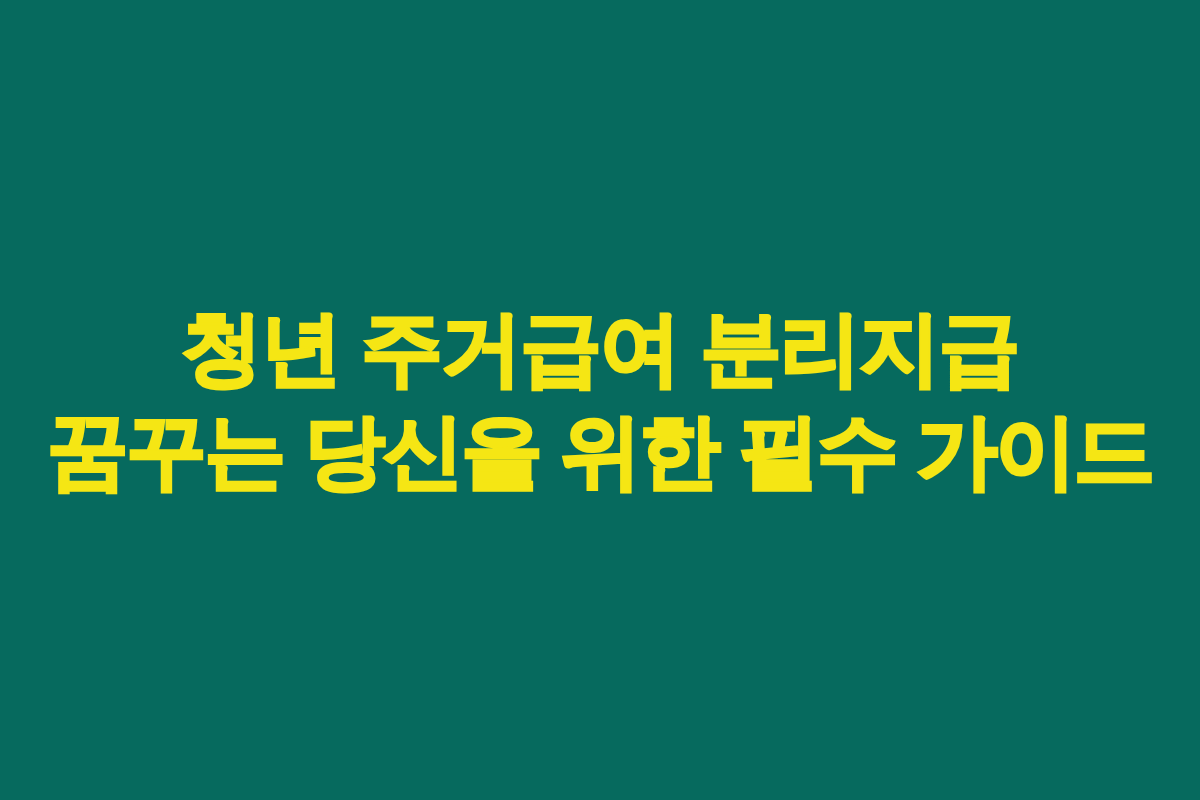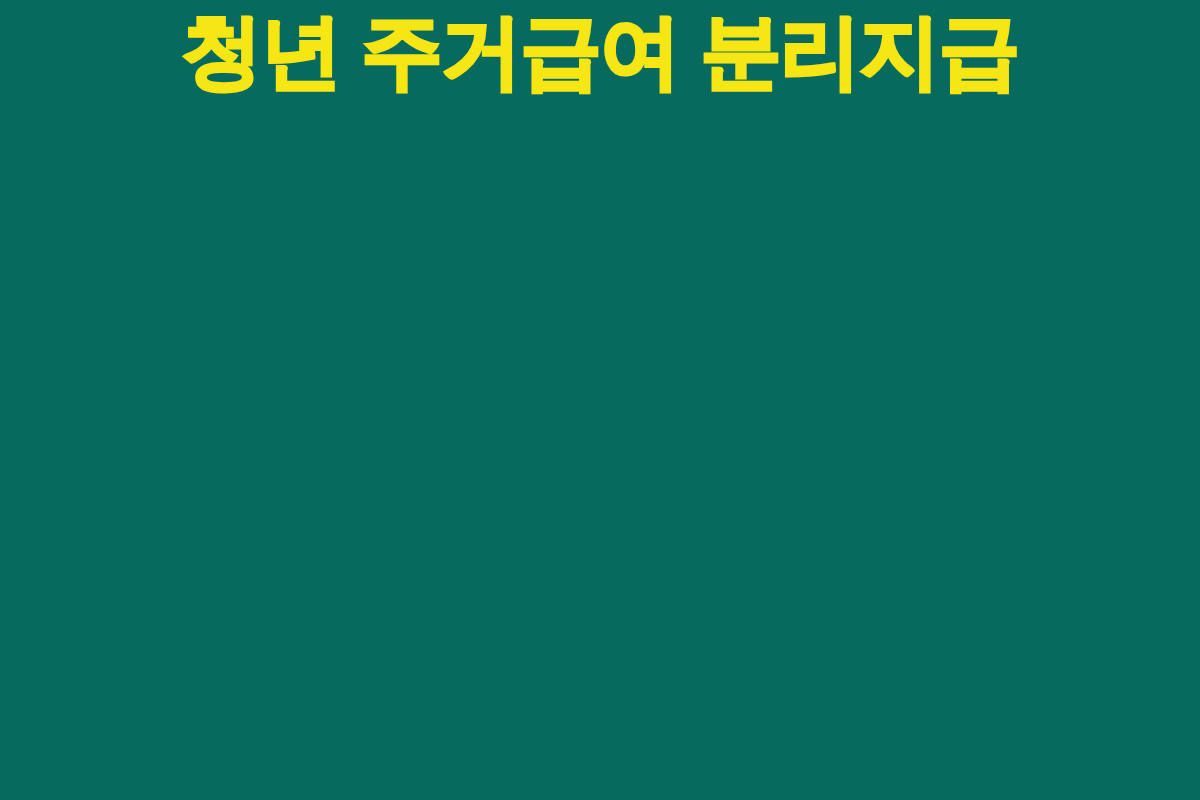--- a/index.html
+++ b/index.html
@@ -16,21 +16,21 @@
     font-family: "Liberation Sans", "DejaVu Sans", sans-serif;
   }
 
   
   .poster {
     position: relative;
     width: 1200px;
     height: 800px;
     background: #066a5e;
     display: flex;
-    align-items: flex-start;
+    align-items: center;
     justify-content: center;
   }
 
   
   .headline {
     width: 1200px;
     padding: 0 14px;
     text-align: center;
     user-select: none;
   }
@@ -57,16 +57,17 @@
 </head>
 <body>
 
 <div class="poster">
 
   <div class="headline">
 
     <span class="headline-line line-1">청년 주거급여 분리지급</span>
 
 
+    <span class="headline-line line-3">꿈꾸는 당신을 위한 필수 가이드</span>
 
   </div>
 
 </div>
 
 </body></html>

